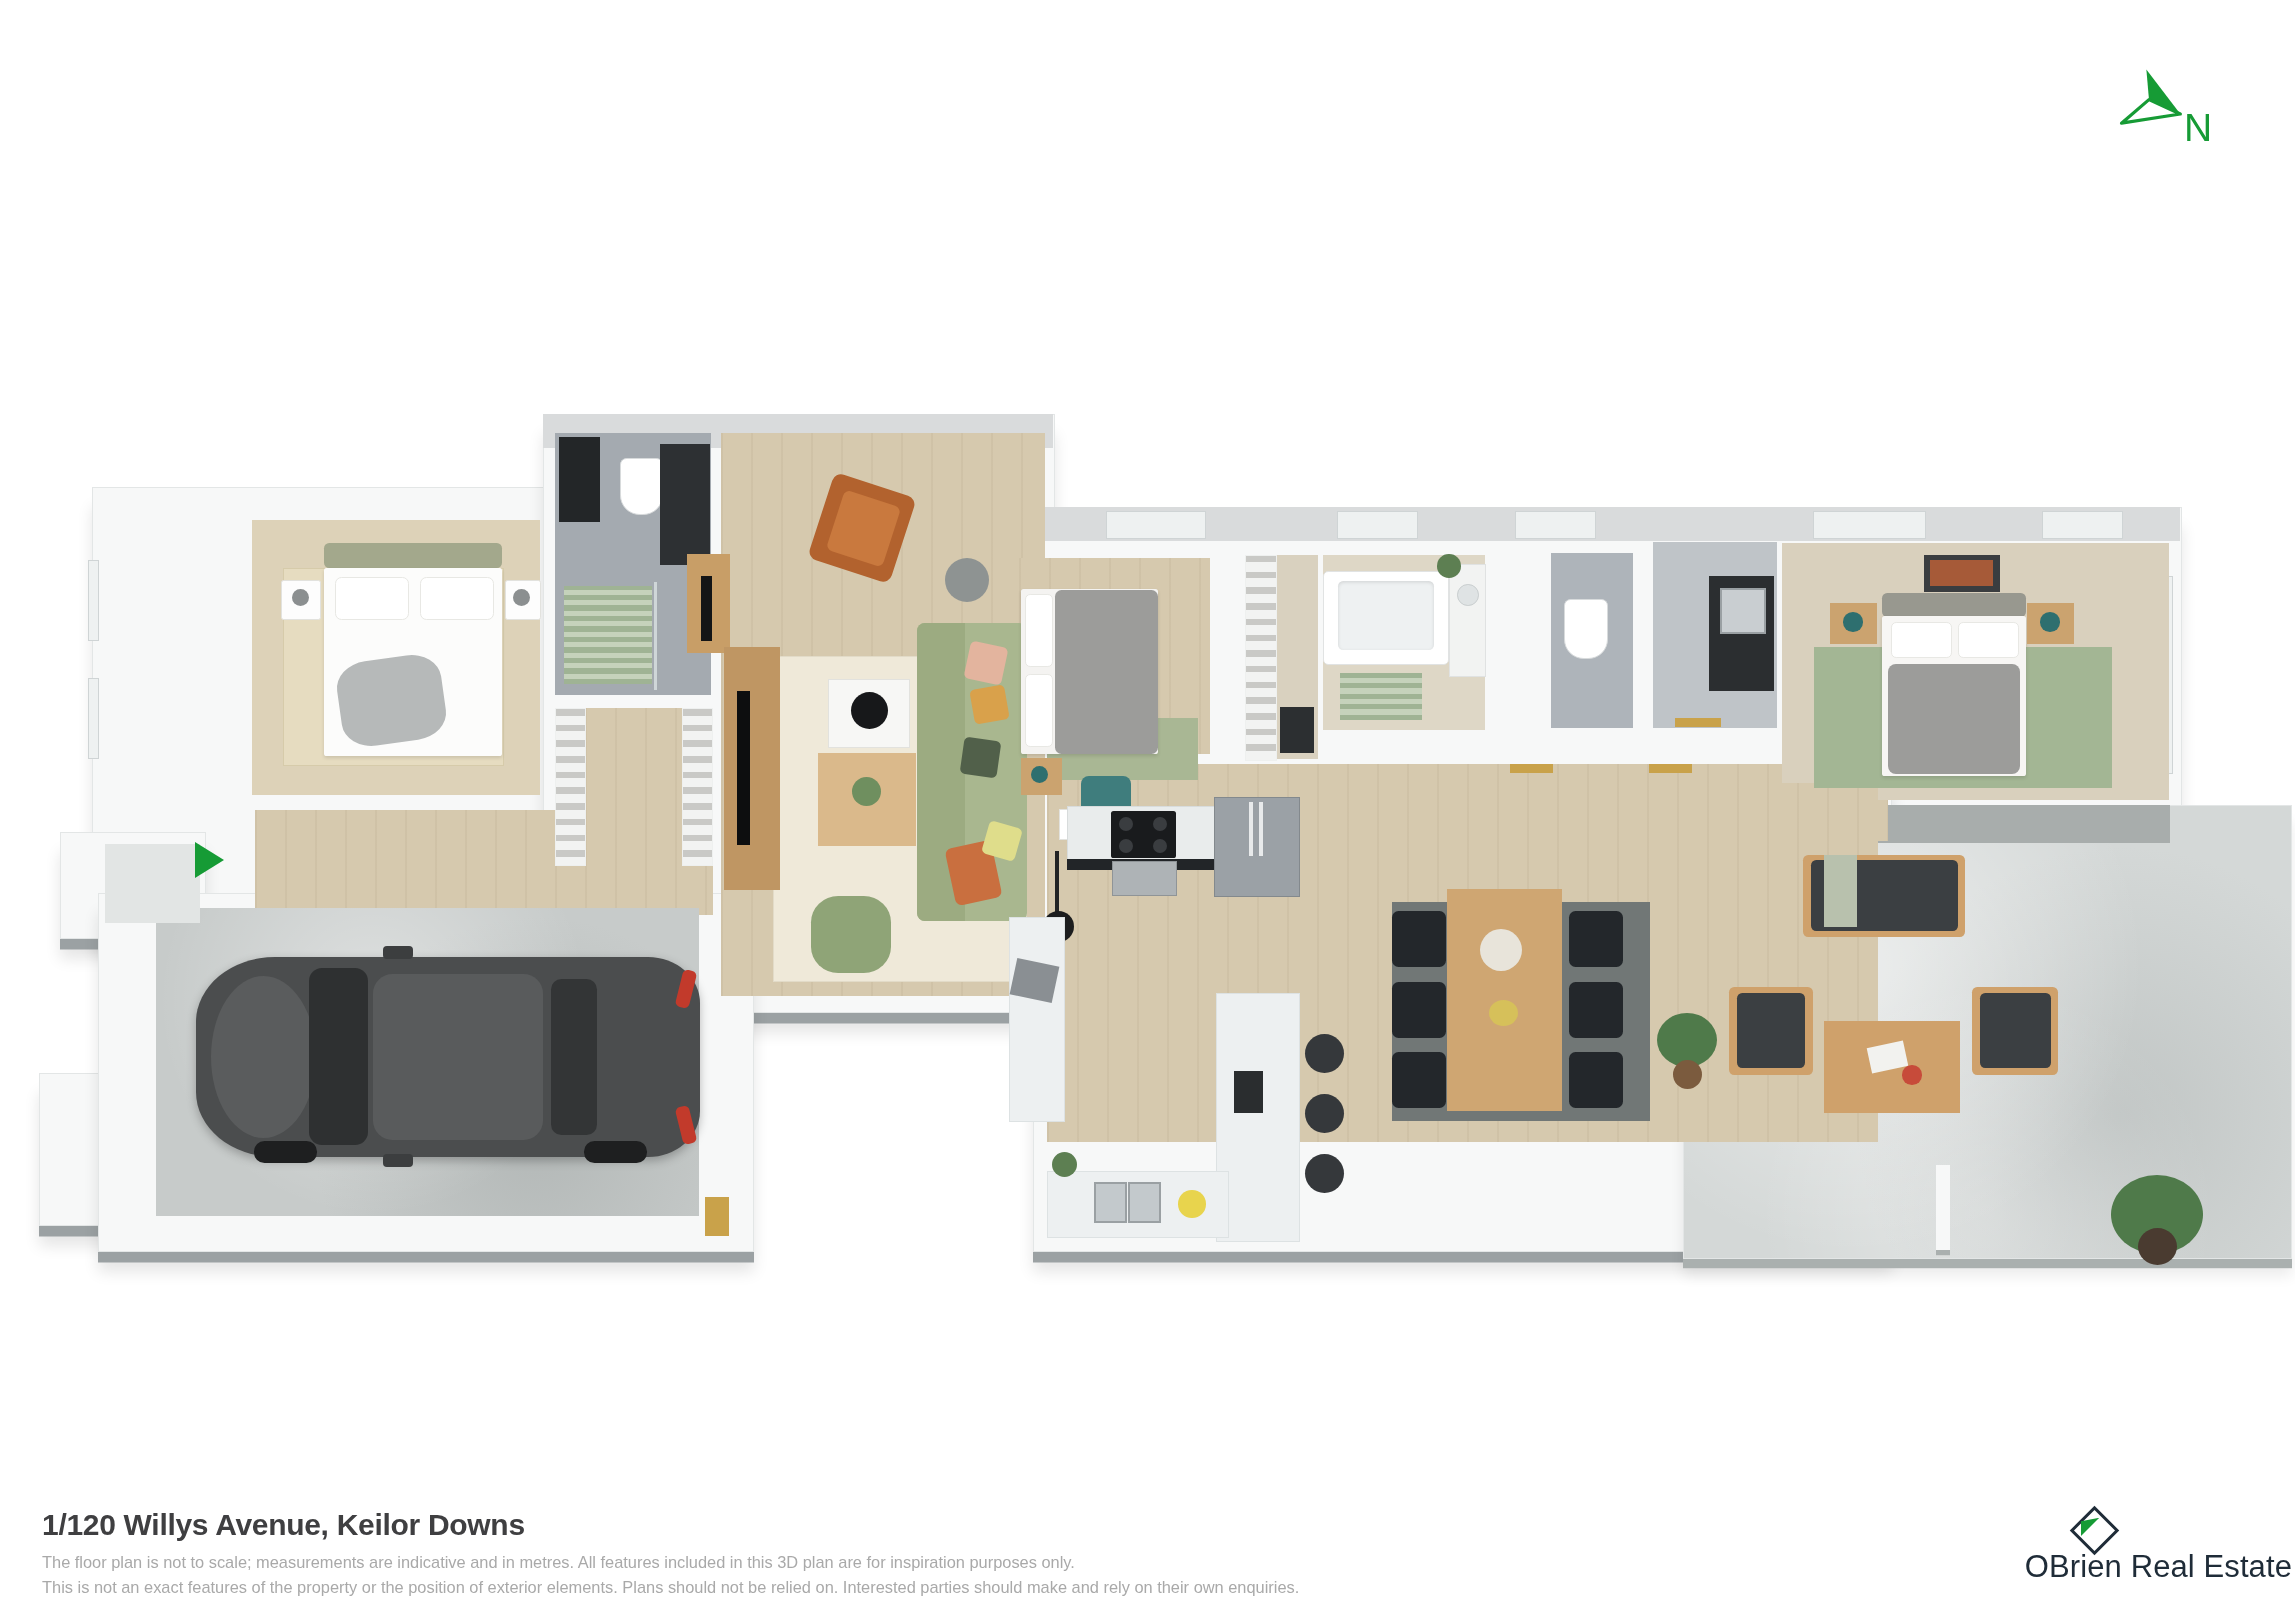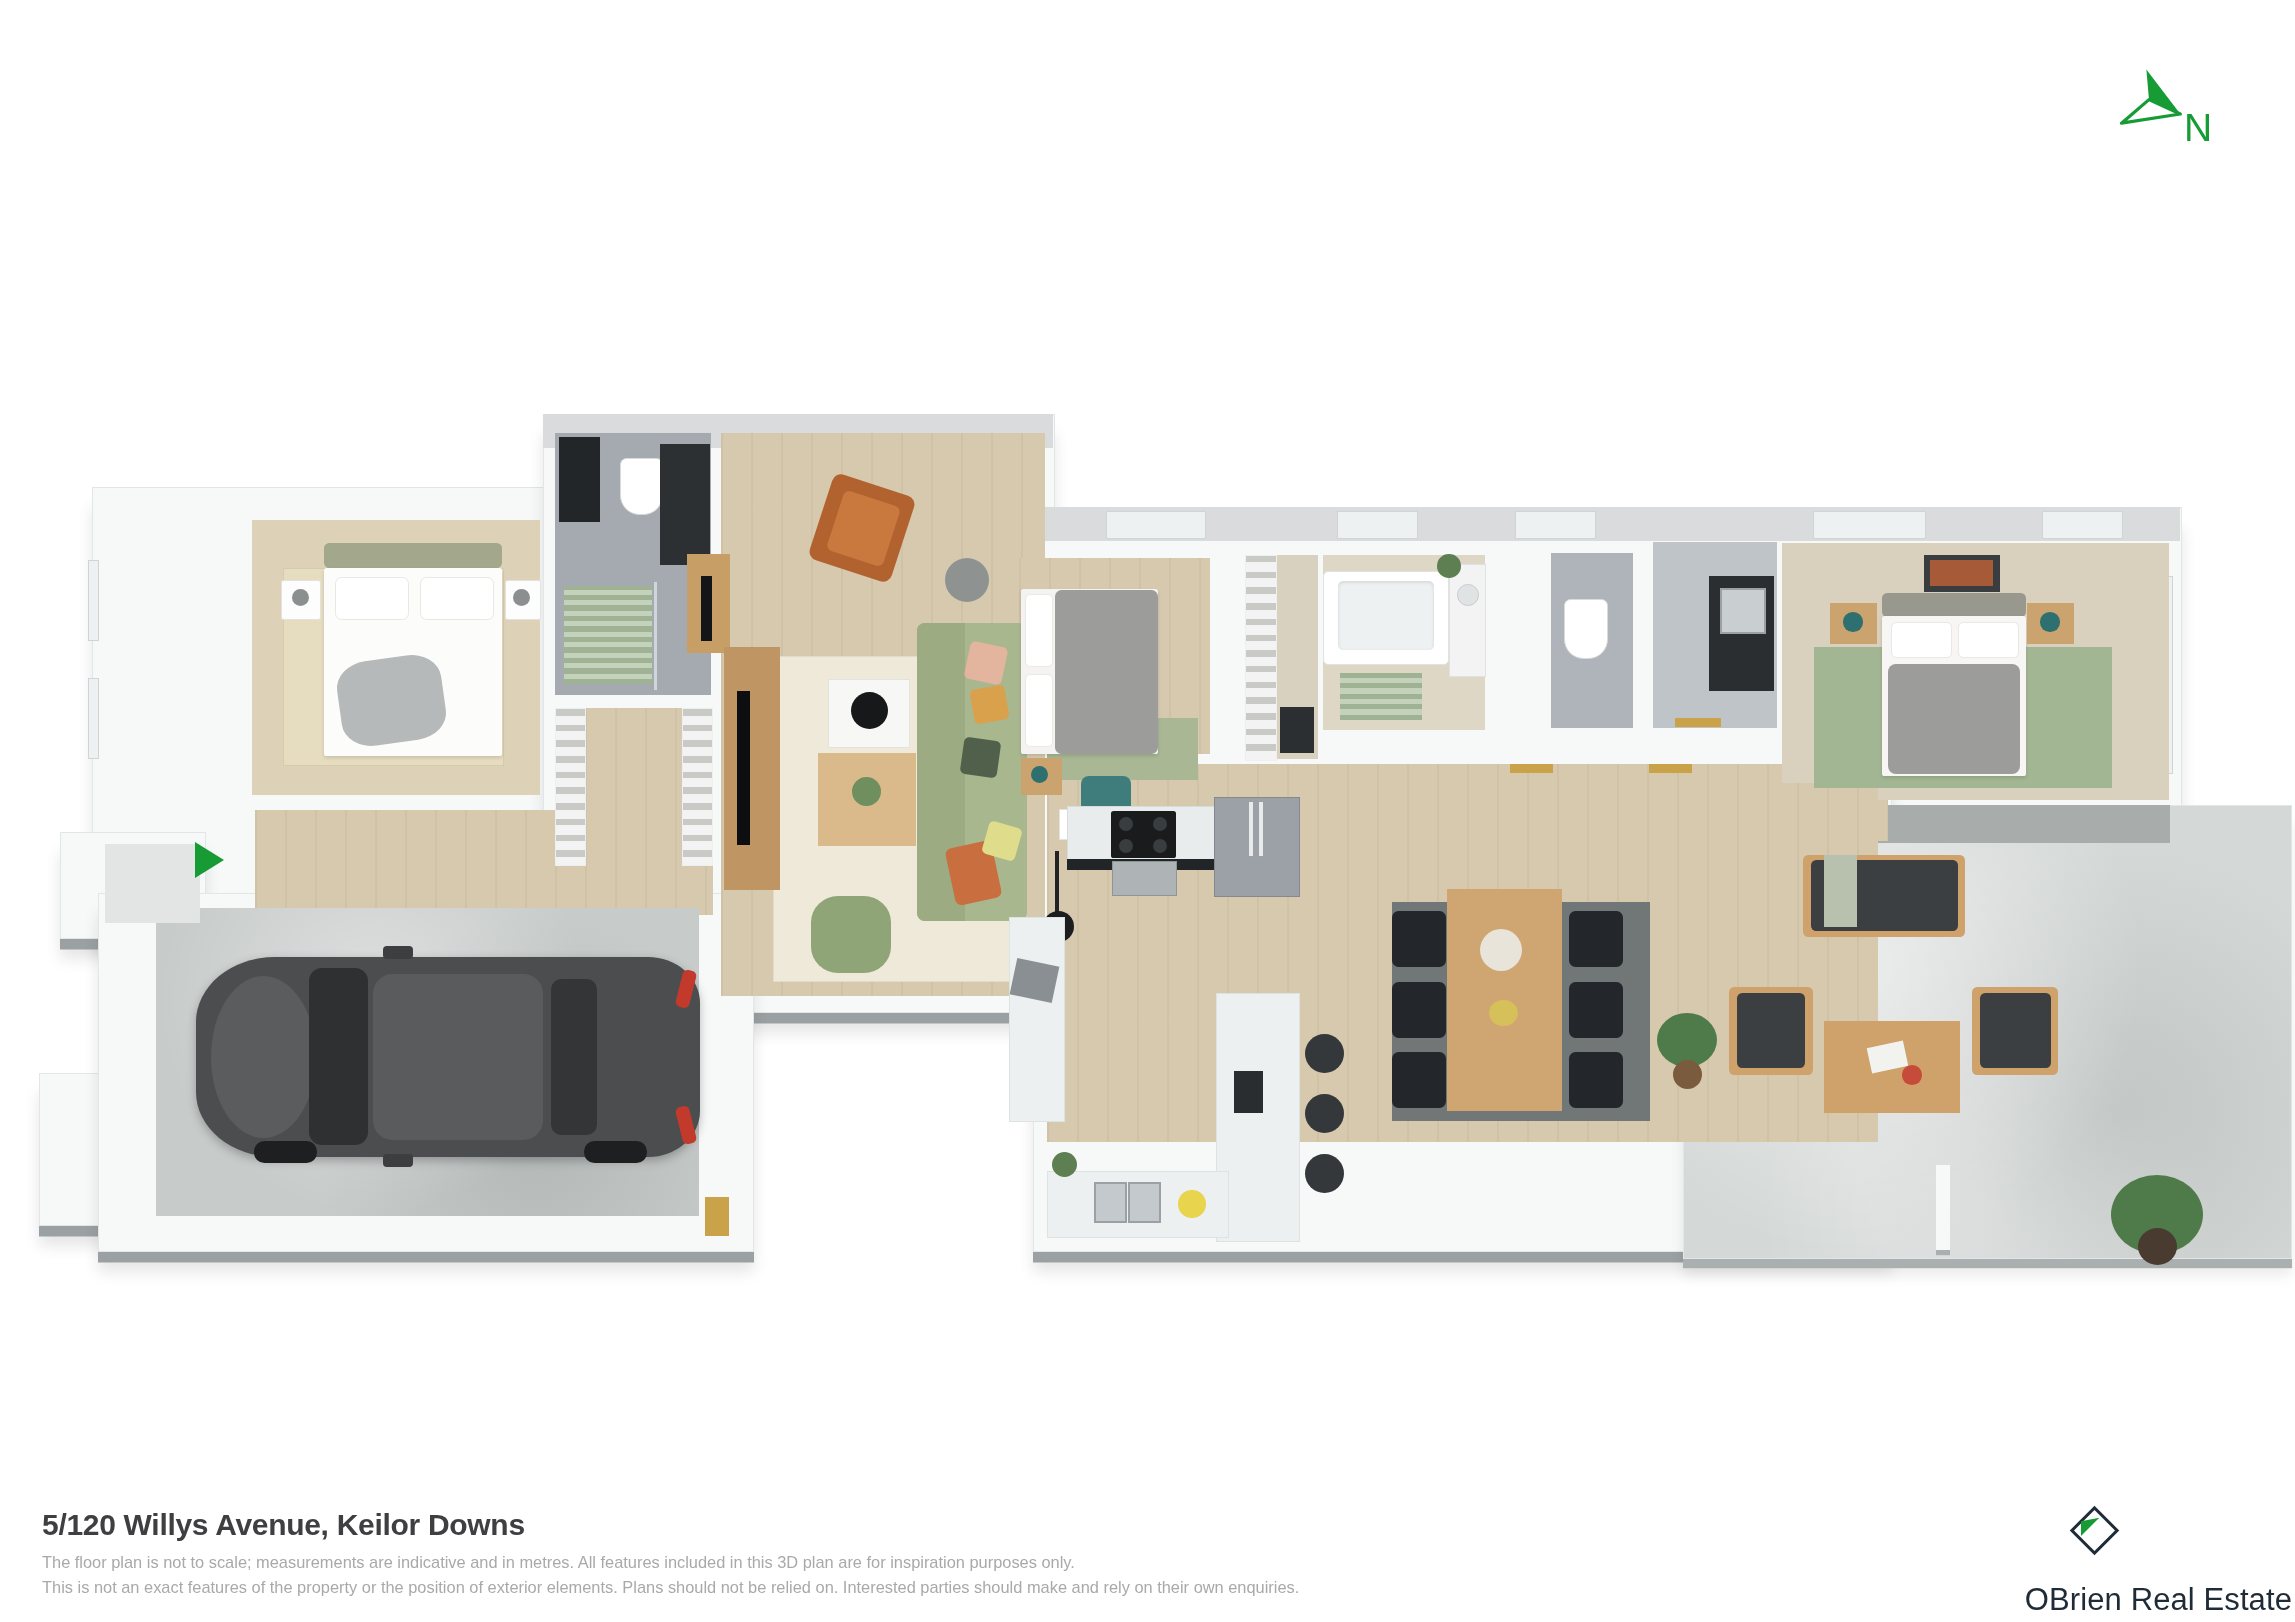--- a/index.html
+++ b/index.html
@@ -240,22 +240,22 @@
   <div class="furn" style="left:679px;top:970px;width:14.4px;height:38px;background:#c23a2b;border-radius:5.2px;transform:rotate(14deg);"></div>
   <div class="furn" style="left:679px;top:1106px;width:14.4px;height:38px;background:#c23a2b;border-radius:5.2px;transform:rotate(-14deg);"></div>
   <div class="furn" style="left:383px;top:946px;width:30px;height:13px;background:#3c3e3f;border-radius:3.9px;"></div>
   <div class="furn" style="left:383px;top:1154px;width:30px;height:13px;background:#3c3e3f;border-radius:3.9px;"></div>
   <div class="furn" style="left:254px;top:1141px;width:63px;height:22px;background:#1e1f20;border-radius:10.5px;"></div>
   <div class="furn" style="left:584px;top:1141px;width:63px;height:22px;background:#1e1f20;border-radius:10.5px;"></div>
   <div class="furn" style="left:705px;top:1197px;width:23.6px;height:39px;background:#c9a24a;"></div>
 
 </div>
 
-<div class="a" id="title" style="left:42px;top:1508px;">5/120 Willys Avenue, Keilor Downs</div>
+<div class="a" id="title" style="left:42px;top:1508px;">1/120 Willys Avenue, Keilor Downs</div>
 <div class="a disc" style="left:42px;top:1553px;">The floor plan is not to scale; measurements are indicative and in metres. All features included in this 3D plan are for inspiration purposes only.</div>
 <div class="a disc" style="left:42px;top:1578px;">This is not an exact features of the property or the position of exterior elements. Plans should not be relied on. Interested parties should make and rely on their own enquiries.</div>
 
 <div class="a" style="left:1957px;top:1502px;width:339px;height:111px;">
   <div class="a" style="left:120px;top:10.5px;width:29px;height:29px;border:3.9px solid #1f2c38;background:#ffffff;transform:rotate(45deg);"></div>
   <div class="a" style="left:124px;top:15.7px;width:18.3px;height:18.3px;background:#169b35;clip-path:polygon(0 20%, 100% 0%, 0 100%);"></div>
-  <div class="a" id="brand-name" style="left:0;top:47px;width:335px;margin-top:33px;">OBrien Real Estate</div>
+  <div class="a" id="brand-name" style="left:0;top:47px;width:335px;">OBrien Real Estate</div>
 </div>
 
 
 </body></html>

